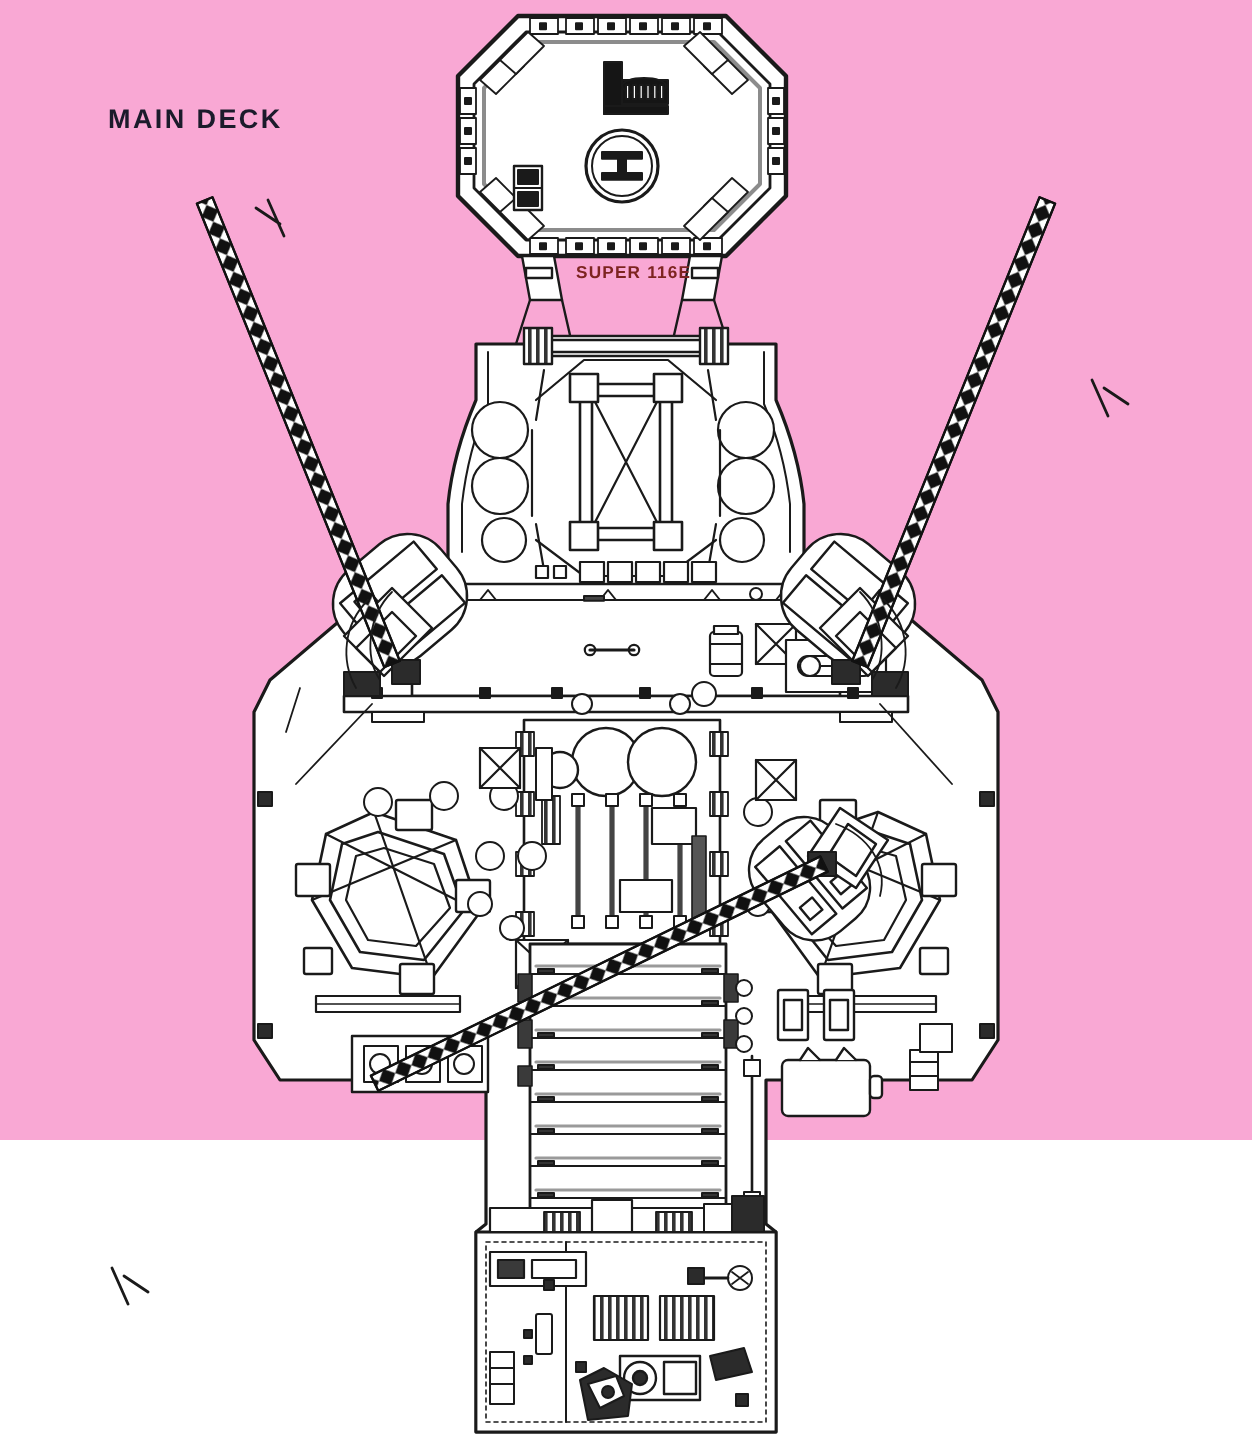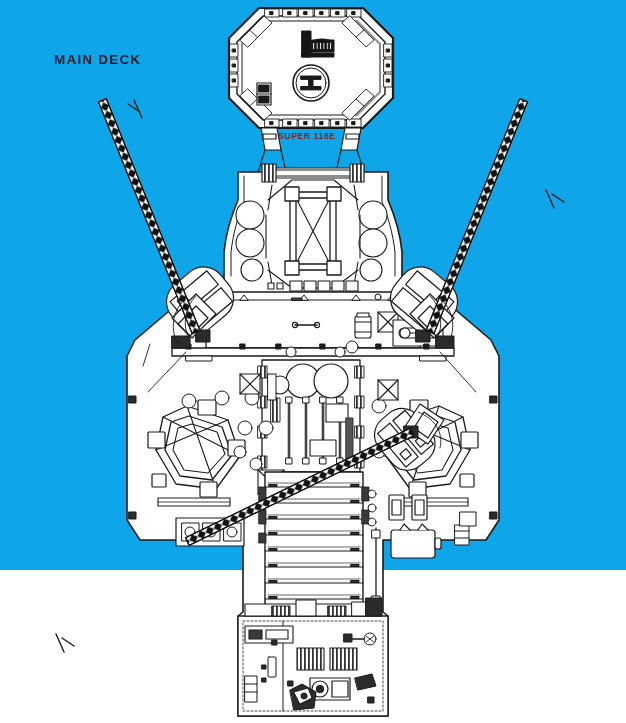--- a/index.html
+++ b/index.html
@@ -2,34 +2,34 @@
 <html><head>
 <meta charset="utf-8">
 <title>Main Deck Plan</title>
 <style>
   html,body{margin:0;padding:0;background:#ffffff;}
   body{
     width:626px;height:723px;position:relative;overflow:hidden;
     font-family:"Liberation Sans", sans-serif;
     -webkit-font-smoothing:antialiased;
   }
-  #sheet{position:absolute;inset:0;width:626px;height:570px;background:#0ea5e9;}
+  #sheet{position:absolute;inset:0;width:626px;height:570px;background:#f9a8d4;}
   #title-block{
     position:absolute;left:54px;top:52px;
     font-family:"Liberation Sans", sans-serif;
     font-weight:bold;font-size:13.5px;letter-spacing:1.2px;
     color:#1b1b2b;white-space:nowrap;user-select:none;
   }
   #drawing{position:absolute;left:0;top:0;width:626px;height:723px;}
   .dlabel{
     position:absolute;font-family:"Liberation Sans", sans-serif;
     font-weight:bold;white-space:nowrap;user-select:none;
   }
   #helideck-designation{
-    left:278px;top:131px;font-size:8.6px;letter-spacing:.6px;
+    left:288px;top:131px;font-size:8.6px;letter-spacing:.6px;
     color:#7d2420;
   }
 </style>
 </head>
 <body>
 
 <div id="sheet">
 
   <div id="title-block">MAIN DECK</div>
 

